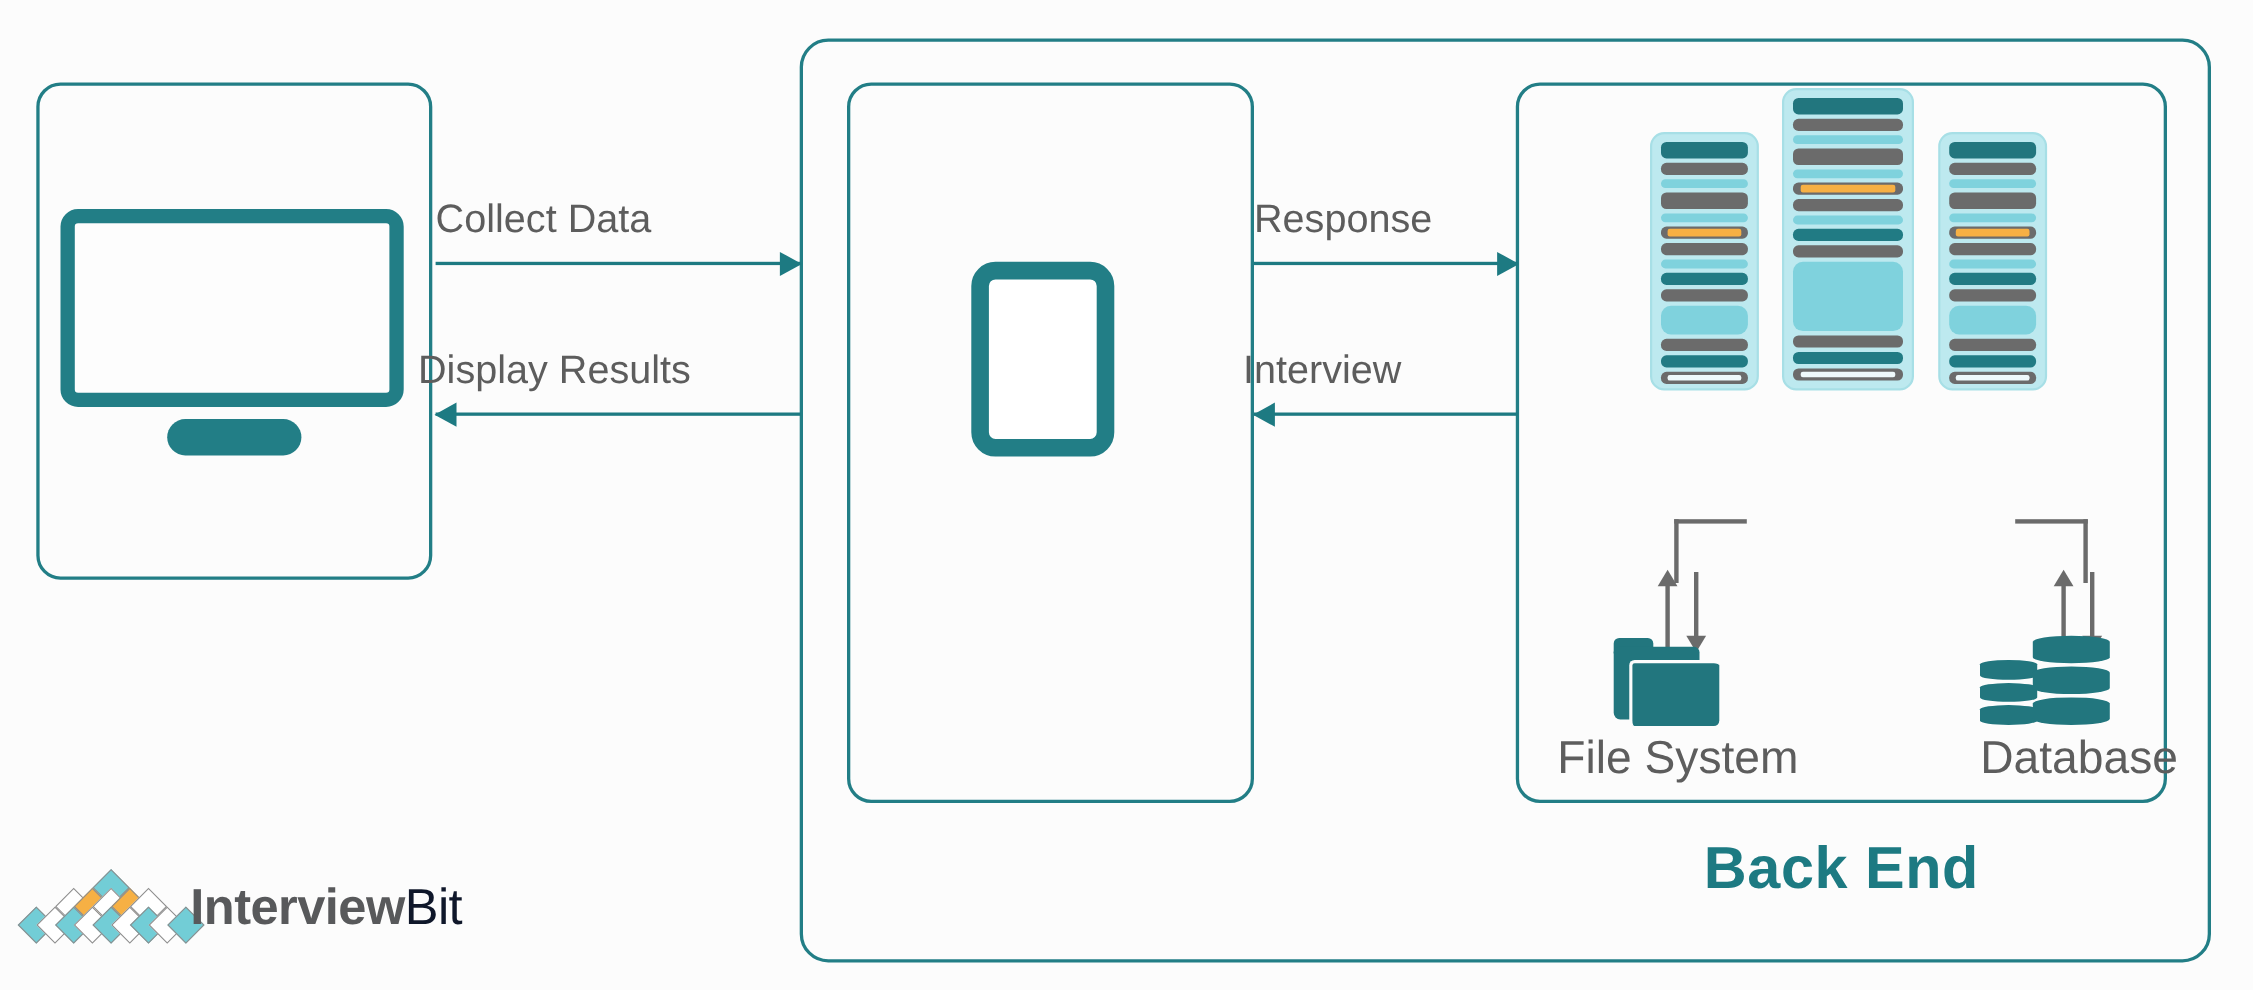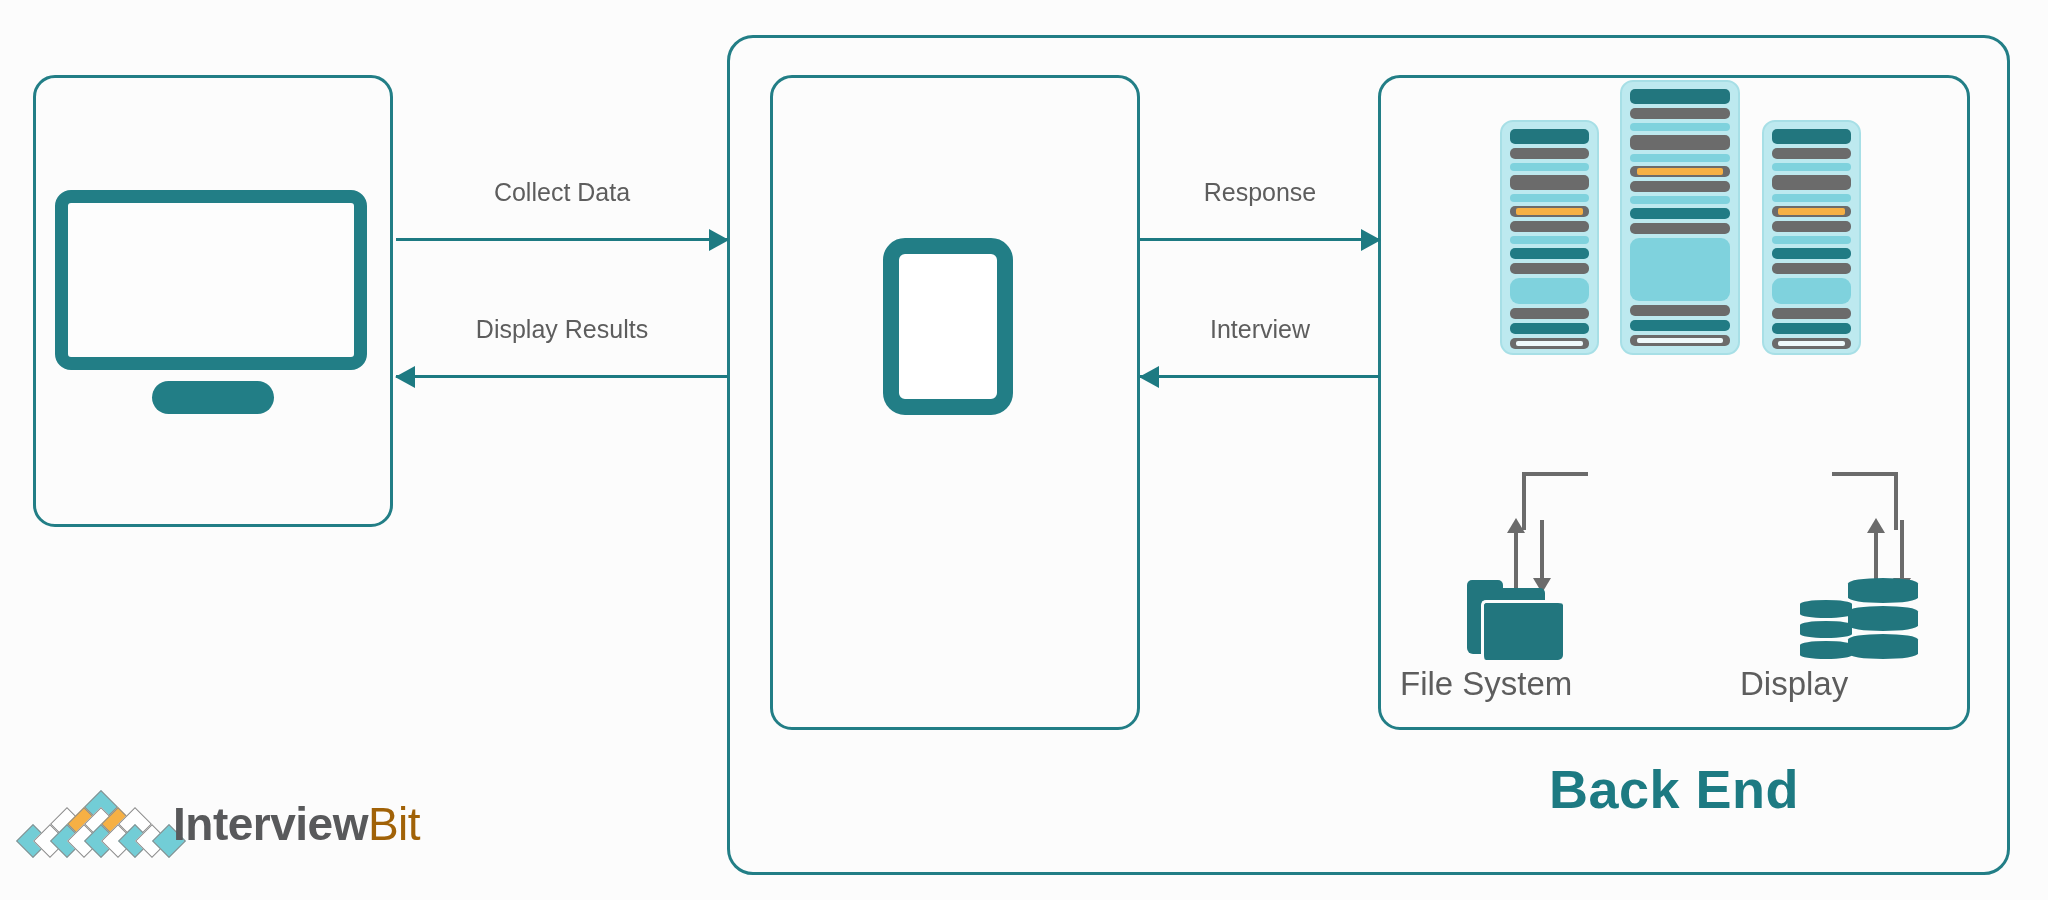--- a/index.html
+++ b/index.html
@@ -68,22 +68,22 @@
   }
   .flow.right .head{right:-1px;border-left:20px solid #1d7a82;}
   .flow.left  .head{left:-1px; border-right:20px solid #1d7a82;}
 
   #flow-collect {left:396px; top:238px; width:332px;}
   #flow-display {left:396px; top:375px; width:332px;}
   #flow-request {left:1140px;top:238px; width:240px;}
   #flow-response{left:1140px;top:375px; width:240px;}
 
   .flow-label{
-    position:absolute;color:#5d5d5d;font-size:25px;white-space:nowrap;
-    text-align:center;
+    position:absolute;color:#5d5d5d;font-size:36px;white-space:nowrap;
+    text-align:left;
   }
   #label-collect {left:396px; top:178px; width:332px;}
   #label-display {left:380px; top:315px; width:364px;}
   #label-request {left:1140px;top:178px; width:240px;}
   #label-response{left:1130px;top:315px; width:260px;}
 
   
   #racks{left:1500px;top:80px;width:360px;height:275px;}
   .rack{
     position:absolute;bottom:0;
@@ -160,22 +160,22 @@
   .cyl{position:absolute;}
   .cyl .seg{
     position:absolute;left:0;width:100%;
     background:#22767e;border-radius:50%/22%;
   }
   #db-small{left:0;top:22px;width:52px;height:62px;}
   #db-large{left:48px;top:0;width:70px;height:84px;}
 
   
   .icon-caption{
-    position:absolute;color:#5d5d5d;font-size:33px;
-    text-align:left;white-space:nowrap;
+    position:absolute;color:#5d5d5d;font-size:42px;
+    text-align:right;white-space:nowrap;
   }
   #fs-caption{left:1400px;top:665px;width:235px;}
   #db-caption{left:1740px;top:665px;width:240px;}
 
   
   #logo{left:45px;top:795px;width:370px;height:72px;}
   #logo-mark{position:absolute;left:0;top:0;width:112px;height:68px;}
   .dia{
     position:absolute;width:24px;height:24px;
     transform:rotate(45deg);
@@ -183,21 +183,21 @@
     box-sizing:border-box;
   }
   .dia.teal{background:#72cdd6;}
   .dia.orange{background:#f6b044;}
   .dia.white{background:#ffffff;}
   #logo-text{
     position:absolute;left:128px;top:2px;
     font-size:46px;white-space:nowrap;letter-spacing:-.5px;
   }
   #logo-text .a{color:#58595b;font-weight:bold;}
-  #logo-text .b{color:#a16207;font-weight:normal;}
+  #logo-text .b{color:#0f172a;font-weight:normal;}
 </style>
 </head>
 <body>
 
 <div id="stage">
 
   <div class="panel" id="client-panel"></div>
 
   <div class="abs" id="monitor">
     <div class="screen"></div>
@@ -324,21 +324,21 @@
         <span class="seg" style="top: 41.3333px; height: 17.6667px;"></span>
       </span>
     <span class="cyl" id="db-large">
         <span class="seg" style="top: 0px; height: 25px;"></span>
         <span class="seg" style="top: 28px; height: 25px;"></span>
         <span class="seg" style="top: 56px; height: 25px;"></span>
       </span>
   </div>
 
   <div class="icon-caption" id="fs-caption">File System</div>
-  <div class="icon-caption" id="db-caption">Display</div>
+  <div class="icon-caption" id="db-caption">Database</div>
 
   <div class="section-caption" id="backend-caption">Back End</div>
 
   <div class="abs" id="logo">
     <div id="logo-mark">
         <span class="dia teal" style="left: 44px; top: 0px;"></span>
         <span class="dia white" style="left: 10px; top: 17px;"></span>
         <span class="dia orange" style="left: 27px; top: 17px;"></span>
         <span class="dia white" style="left: 44px; top: 17px;"></span>
         <span class="dia orange" style="left: 61px; top: 17px;"></span>

